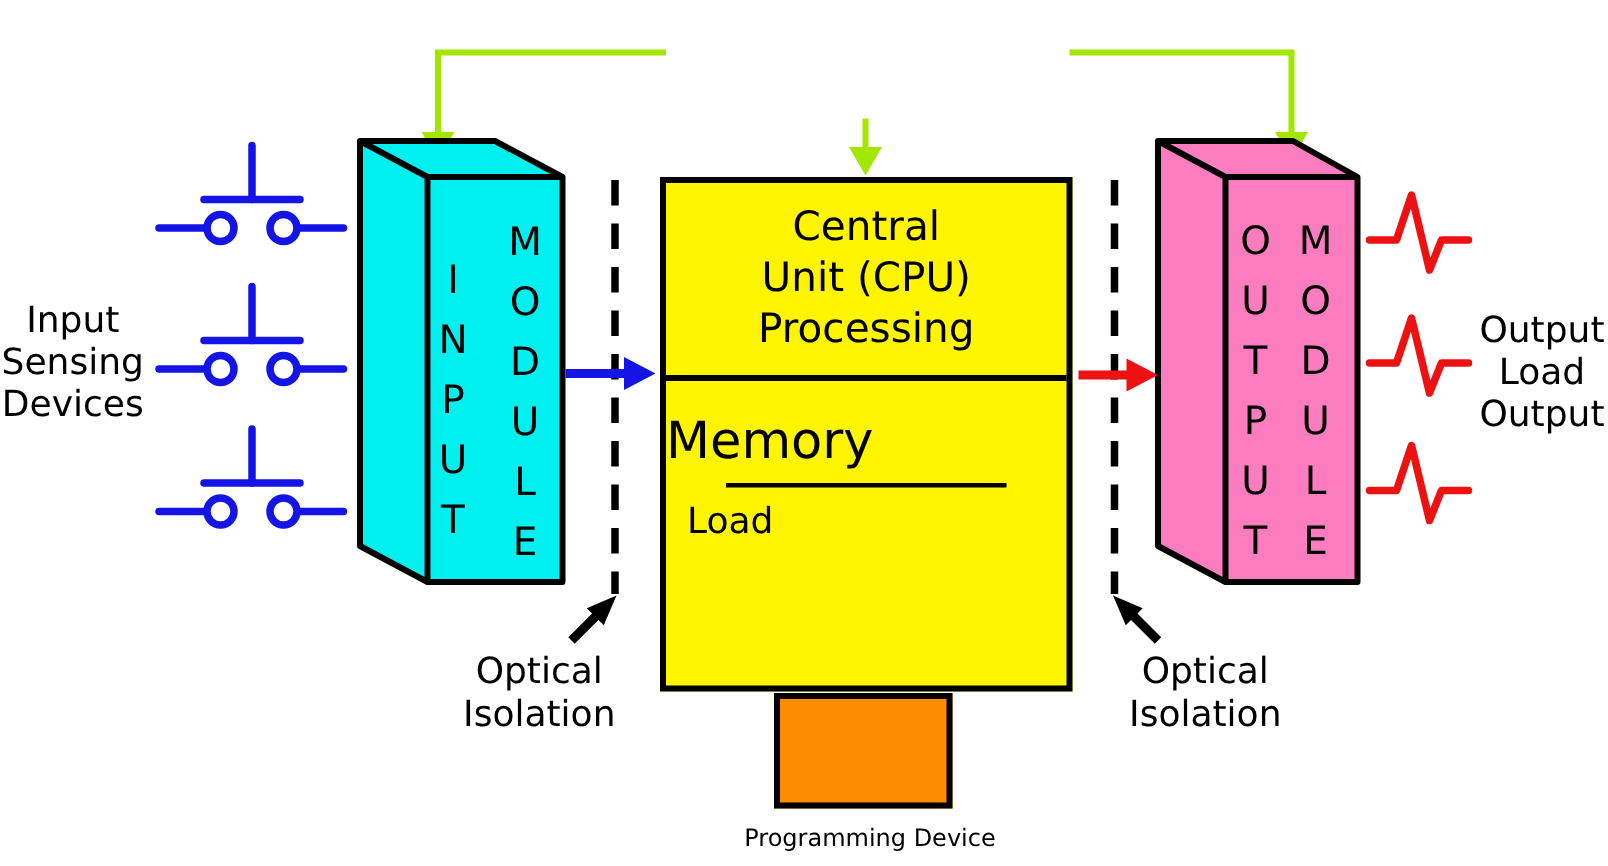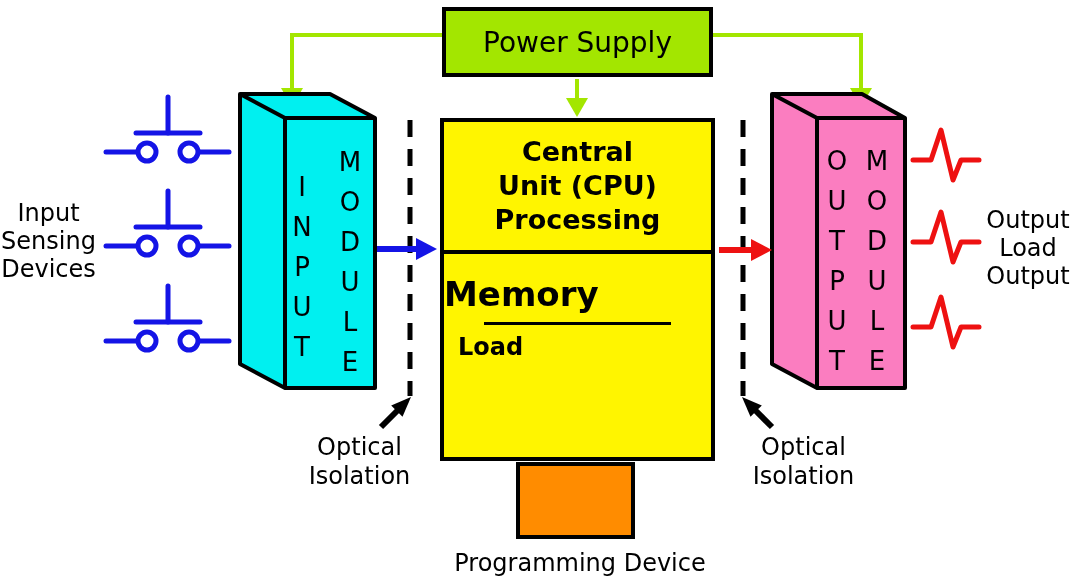--- a/index.html
+++ b/index.html
@@ -16,39 +16,39 @@
   .power-box{
     position:absolute;left:442px;top:7px;width:271px;height:70px;
     background:#a3e600;border:4px solid #000;box-sizing:border-box;
     display:flex;align-items:center;justify-content:center;
     font-size:28px;
   }
   
   .cpu-box{
     position:absolute;left:440px;top:118px;width:275px;height:343px;
     background:#fff500;border:4px solid #000;box-sizing:border-box;
-    display:flex;flex-direction:column;font-weight:bold;
+    display:flex;flex-direction:column;
   }
   .cpu-top{
     height:128px;display:flex;flex-direction:column;align-items:center;justify-content:center;
     font-size:27px;line-height:34px;
   }
   .cpu-bottom{flex:1;border-top:4px solid #000;}
   .memory-title{margin-top:23px;font-size:34px;line-height:34px;}
   .memory-rule{width:187px;height:3px;background:#000;margin:11px auto 0 auto;}
   .memory-row{
     display:flex;justify-content:space-between;
     padding:0 26px 0 14px;margin-top:9px;font-size:24px;line-height:26px;
   }
   
   .prog-box{
     position:absolute;left:516px;top:462px;width:119px;height:77px;
     background:#ff8c00;border:4px solid #000;box-sizing:border-box;
   }
-  .prog-label{position:absolute;left:420px;top:549px;width:320px;font-size:24px;}
+  .prog-label{position:absolute;left:420px;top:549px;width:320px;font-size:16px;}
   
   .vword{
     position:absolute;writing-mode:vertical-lr;text-orientation:upright;
     font-size:26px;letter-spacing:10px;line-height:1;white-space:nowrap;
   }
 </style>
 </head>
 <body>
 
 <div id="stage">
@@ -137,23 +137,20 @@
       </g>
     </g>
 
     <g stroke="#ee1111" stroke-width="5" fill="none" stroke-linejoin="round" stroke-linecap="round">
       <polyline points="913,160 931,160 941,130 953,180 961,160 979,160"></polyline>
       <polyline points="913,242 931,242 941,212 953,262 961,242 979,242"></polyline>
       <polyline points="913,327 931,327 941,297 953,347 961,327 979,327"></polyline>
     </g>
   </svg>
 
-  <div class="power-box">
-    <span>Power Supply</span>
-  </div>
 
   <div class="cpu-box">
     <div class="cpu-top">
       <span>Central</span>
       <span>Unit (CPU)</span>
       <span>Processing</span>
     </div>
     <div class="cpu-bottom">
       <div class="memory-title">Memory</div>
       <div class="memory-rule"></div>

